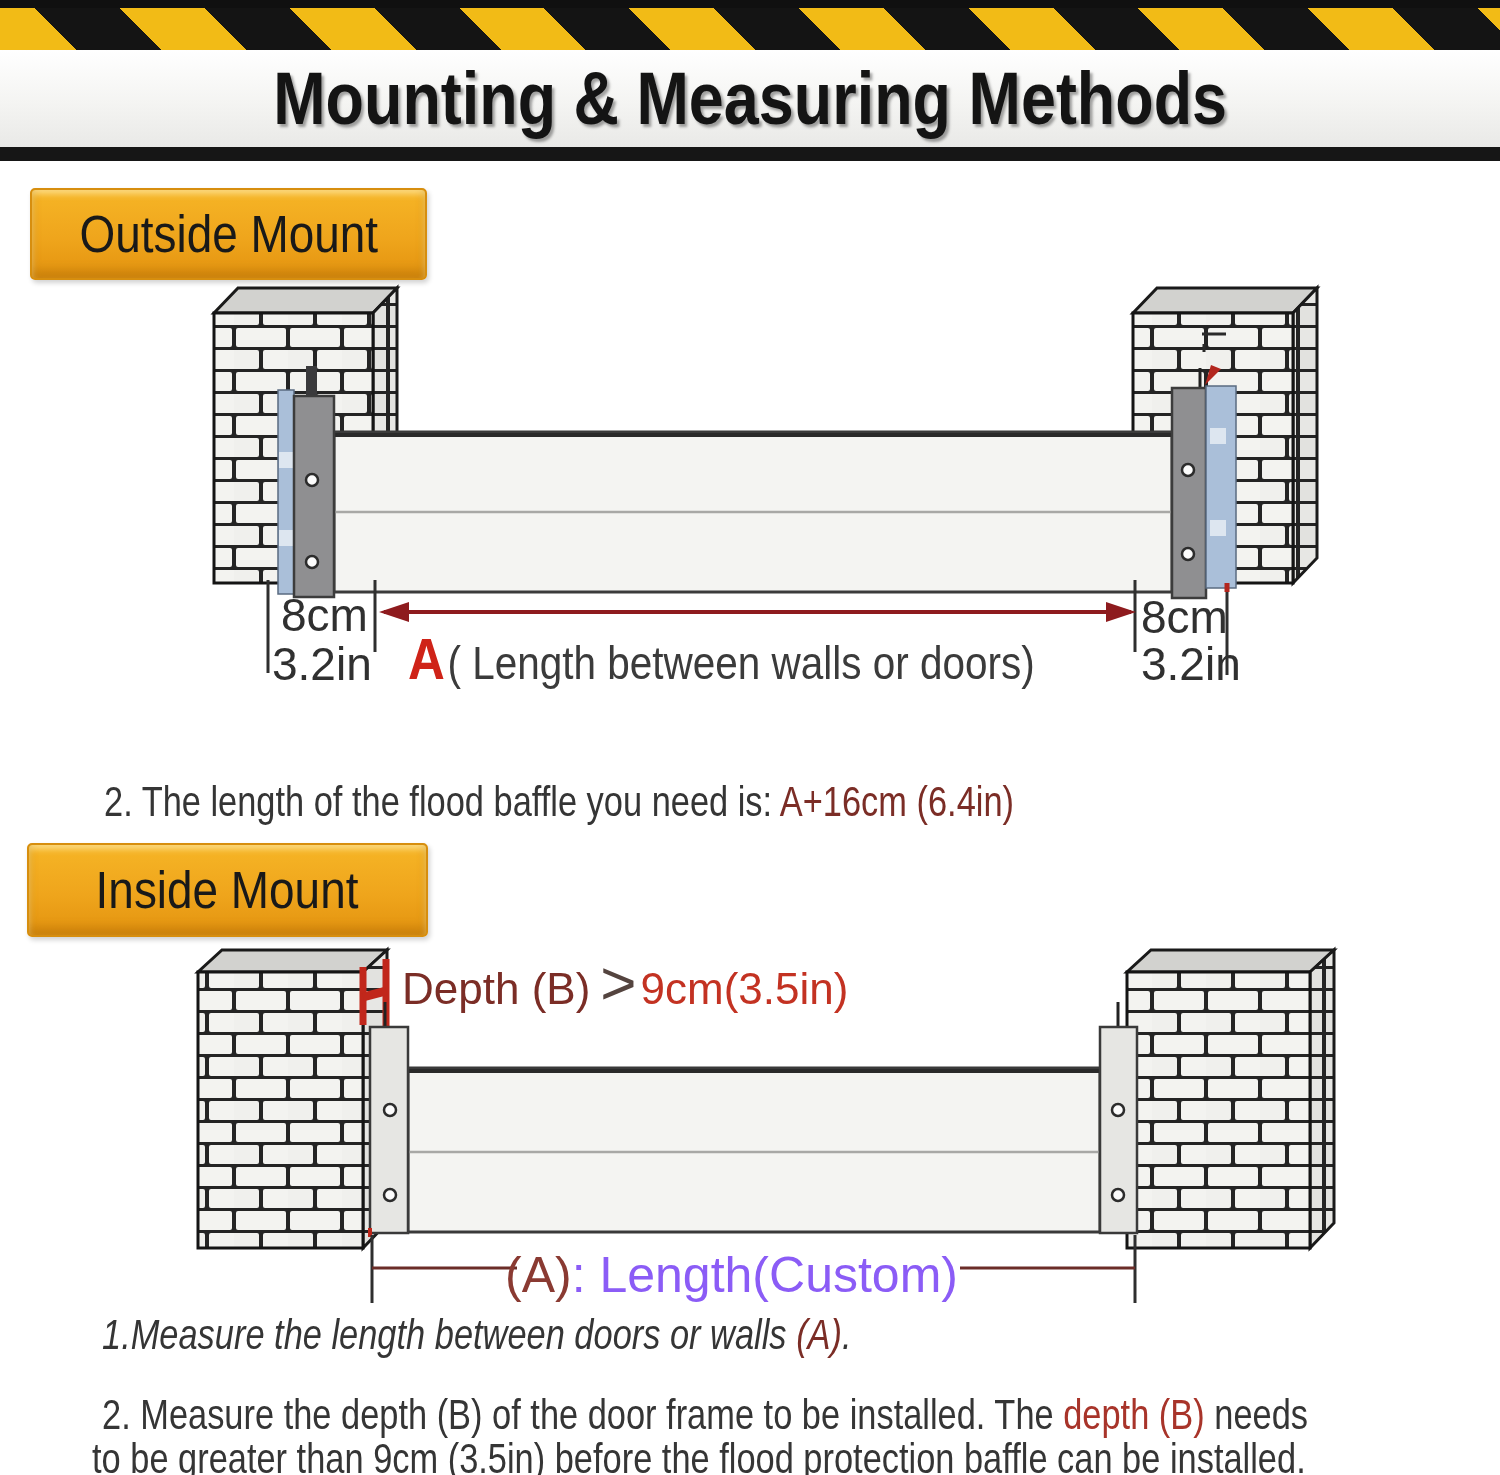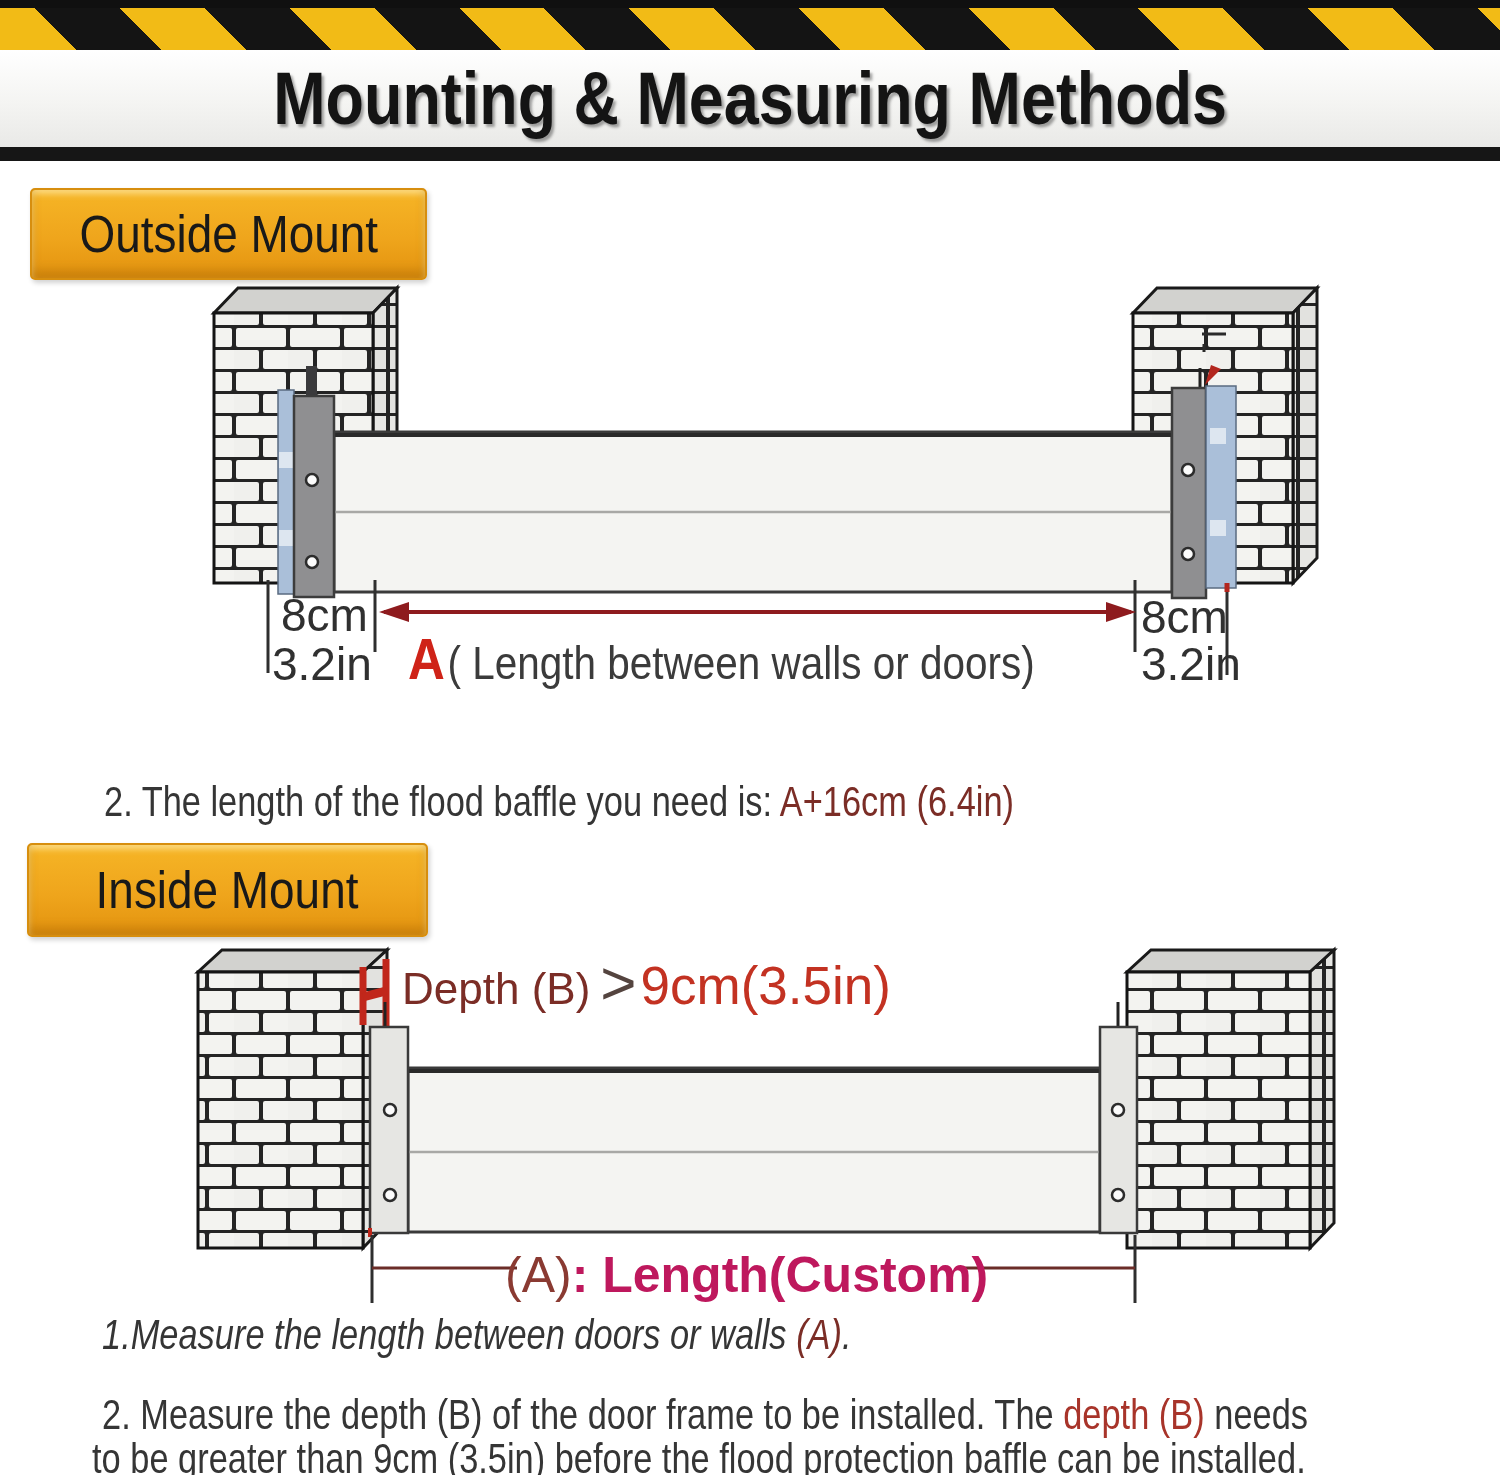--- a/index.html
+++ b/index.html
@@ -40,24 +40,24 @@
 
   
   .step{font-size:43px;color:#353535;line-height:1.05;}
   .step .hl{color:#7b2d26;}
   .step .hl-red{color:#a8342a;}
 
   
   .depth-label{display:flex;align-items:baseline;line-height:1;}
   .depth-label .d-pre{font-size:44px;color:#7b2d26;}
   .depth-label .d-gt{font-size:62px;color:#54443f;margin:0 4px 0 10px;}
-  .depth-label .d-val{font-size:53px;color:#c33222;}
+  .depth-label .d-val{font-size:44px;color:#c33222;}
   .len-label{display:flex;align-items:baseline;line-height:1;font-size:50px;}
   .len-label .l-hl{color:#8a3a32;}
-  .len-label .l-rest{color:#be185d;font-weight:bold;}
+  .len-label .l-rest{color:#8b5cf6;}
 </style>
 </head>
 <body>
 
 <div class="stage">
 
   <div class="abs tape"></div>
   <div class="abs title-band">
     <h1>Mounting &amp; Measuring Methods</h1>
   </div>

